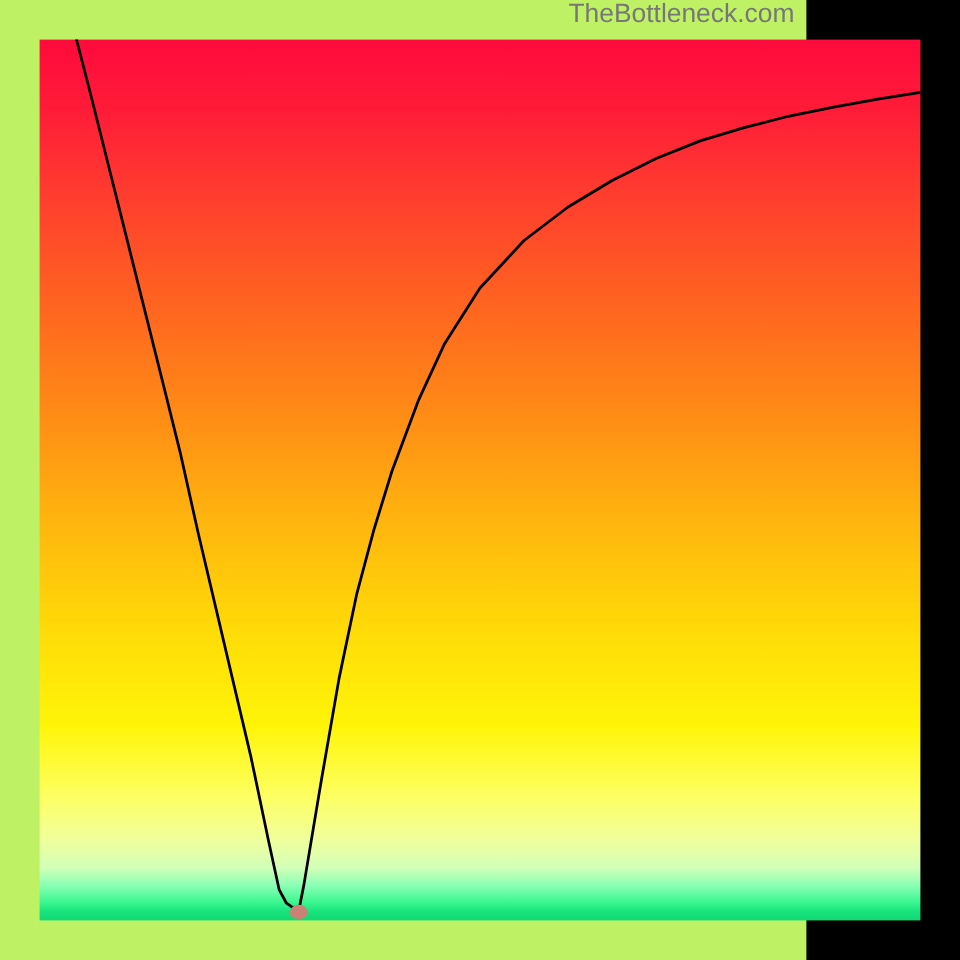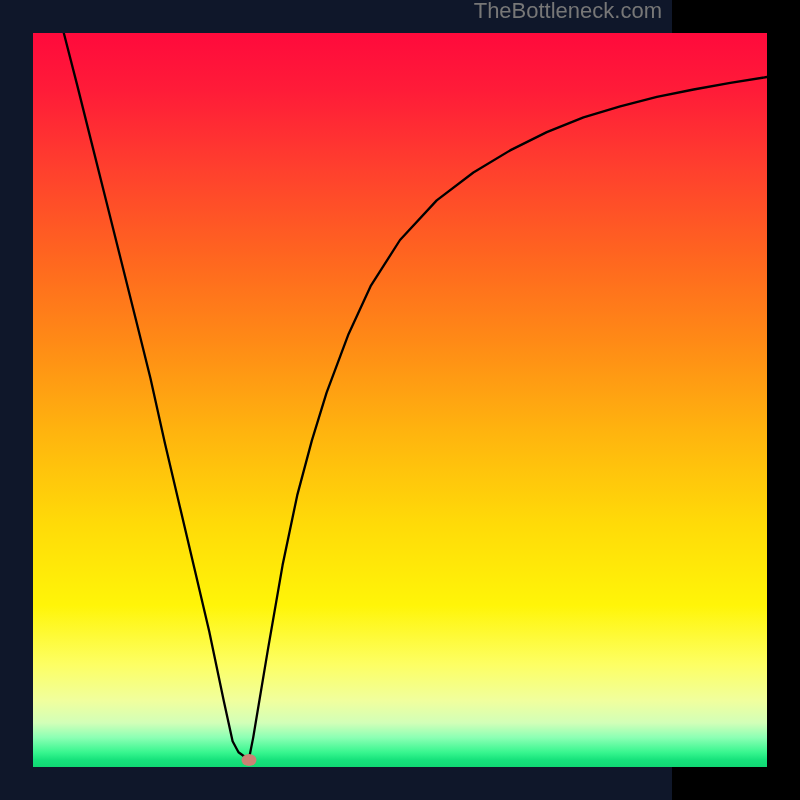--- a/index.html
+++ b/index.html
@@ -6,21 +6,21 @@
   body {
     width: 800px;
     height: 800px;
     overflow: hidden;
     background: #000;
     font-family: Arial, Helvetica, sans-serif;
   }
   .outer {
     width: 672px;
     height: 800px;
-    background: #0f172a;
+    background: #bef264;
     position: relative;
   }
   .watermark {
     position: absolute;
     top: -2px;
     right: 10px;
     color: #777;
     font-size: 22px;
     font-weight: 500;
     font-family: Arial, sans-serif;

